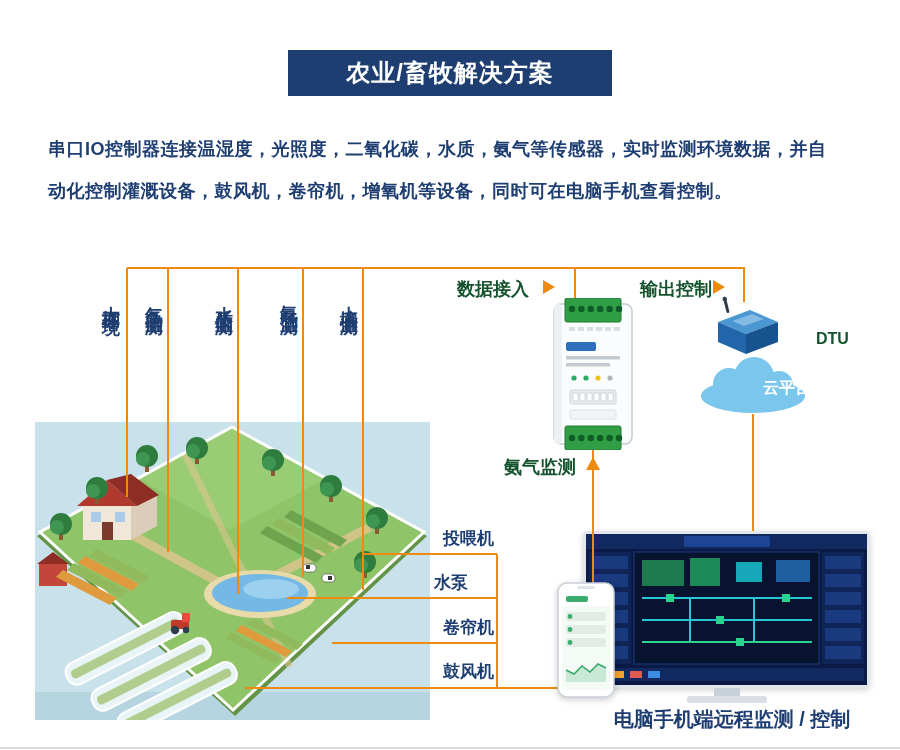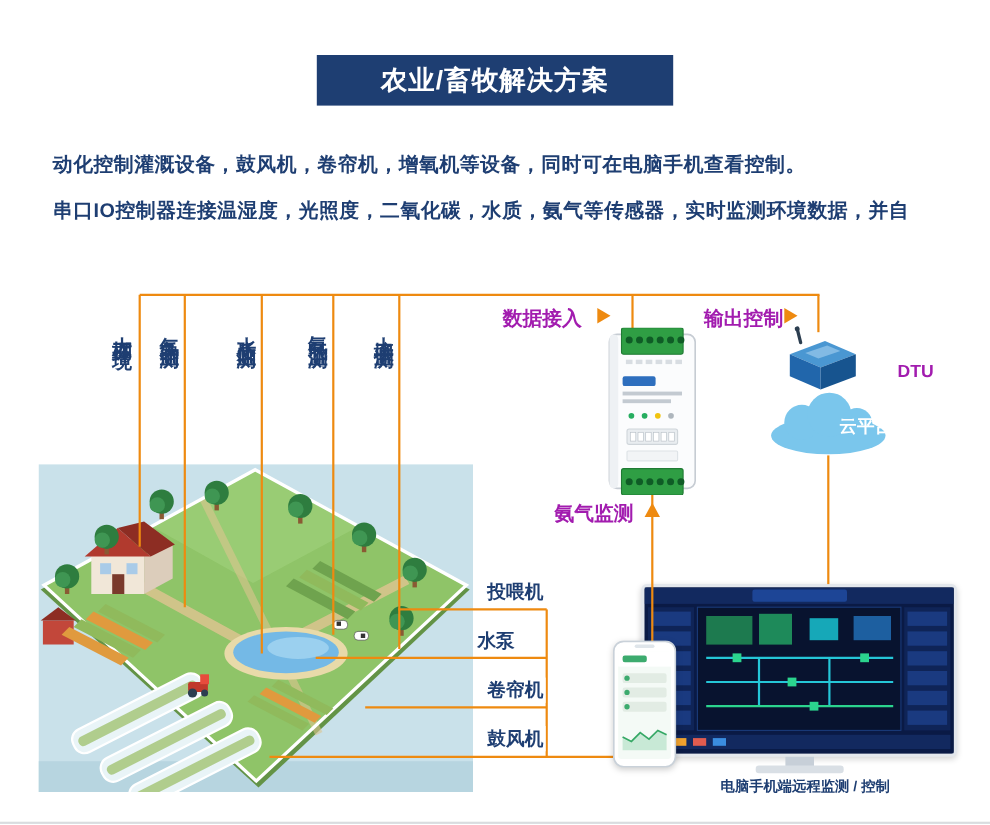--- a/index.html
+++ b/index.html
@@ -10,50 +10,50 @@
   .title-banner{position:absolute;left:288px;top:50px;width:324px;height:46px;background:#1e3e72;
     color:#ffffff;font-size:24px;font-weight:bold;display:flex;align-items:center;justify-content:center;
     letter-spacing:1px;white-space:nowrap;}
 
   .description{position:absolute;left:48px;top:134px;color:#1e3e72;font-size:18px;font-weight:bold;}
   .desc-line{white-space:nowrap;line-height:30px;margin-bottom:12px;letter-spacing:0.5px;}
 
   .vlabel{position:absolute;writing-mode:vertical-rl;text-orientation:upright;color:#1e3e72;
     font-size:18px;font-weight:bold;letter-spacing:4px;}
 
-  .hlabel{position:absolute;color:#a21caf;font-size:18px;font-weight:bold;white-space:nowrap;}
+  .hlabel{position:absolute;color:#14532d;font-size:18px;font-weight:bold;white-space:nowrap;}
 
   .out-label{position:absolute;color:#1e3e72;font-size:17px;font-weight:bold;white-space:nowrap;
     background:#ffffff;padding:0 2px;}
 
   .cloud-label{position:absolute;left:696px;top:378px;width:115px;text-align:right;color:#ffffff;
     font-size:16px;font-weight:bold;}
 
   .monitor{position:absolute;left:583px;top:531px;width:281px;height:151px;border:3px solid #e3e7ec;
     border-radius:5px;background:#0a1a45;box-shadow:0 2px 6px rgba(0,0,0,.18);}
   .monitor-neck{position:absolute;left:714px;top:688px;width:26px;height:9px;background:#c7cfd8;}
   .monitor-base{position:absolute;left:687px;top:696px;width:80px;height:7px;background:#d9dfe5;border-radius:3px;}
 
   .phone{position:absolute;left:557px;top:582px;width:58px;height:116px;filter:drop-shadow(0 2px 3px rgba(0,0,0,.2));}
 
   .caption{position:absolute;left:592px;top:706px;width:280px;text-align:center;color:#1e3e72;
-    font-size:13px;font-weight:bold;white-space:nowrap;}
+    font-size:20px;font-weight:bold;white-space:nowrap;}
 
   .page-divider{position:absolute;left:0;top:747px;width:900px;height:2px;background:#d9dcdf;}
 </style>
 </head>
 <body>
 
 <div class="canvas">
 
   <div class="title-banner">农业/畜牧解决方案</div>
 
   <div class="description">
+    <div class="desc-line">串口IO控制器连接温湿度，光照度，二氧化碳，水质，氨气等传感器，实时监测环境数据，并自</div>
     <div class="desc-line">动化控制灌溉设备，鼓风机，卷帘机，增氧机等设备，同时可在电脑手机查看控制。</div>
-    <div class="desc-line">串口IO控制器连接温湿度，光照度，二氧化碳，水质，氨气等传感器，实时监测环境数据，并自</div>
   </div>
 
   <svg class="abs" style="left:35px;top:422px" width="395" height="298" viewBox="0 0 395 298">
     <rect width="395" height="298" fill="#c9e1ea"></rect>
     <rect y="270" width="395" height="28" fill="#b7d5e0"></rect>
     <polygon points="197,12 392,114 200,294 2,114" fill="#639346"></polygon>
     <polygon points="197,5 389,110 198,288 5,110" fill="#8fc468"></polygon>
     <polygon points="197,5 290,57 195,108 102,56" fill="#a3d37d" opacity="0.55"></polygon>
     <path d="M70 98 L205 172 L335 105" stroke="#dcc48f" stroke-width="9" fill="none" opacity="0.85"></path>
     <path d="M150 32 L255 245" stroke="#dcc48f" stroke-width="7" fill="none" opacity="0.6"></path>

